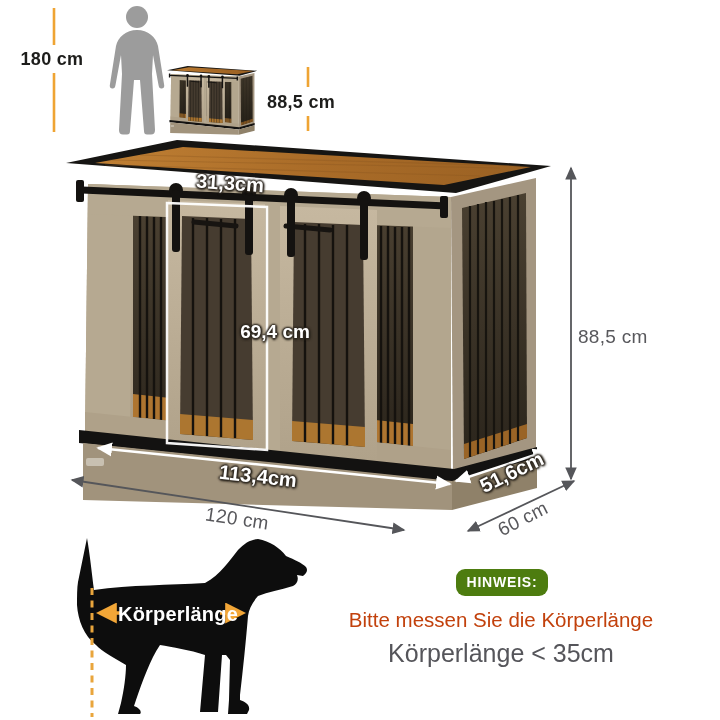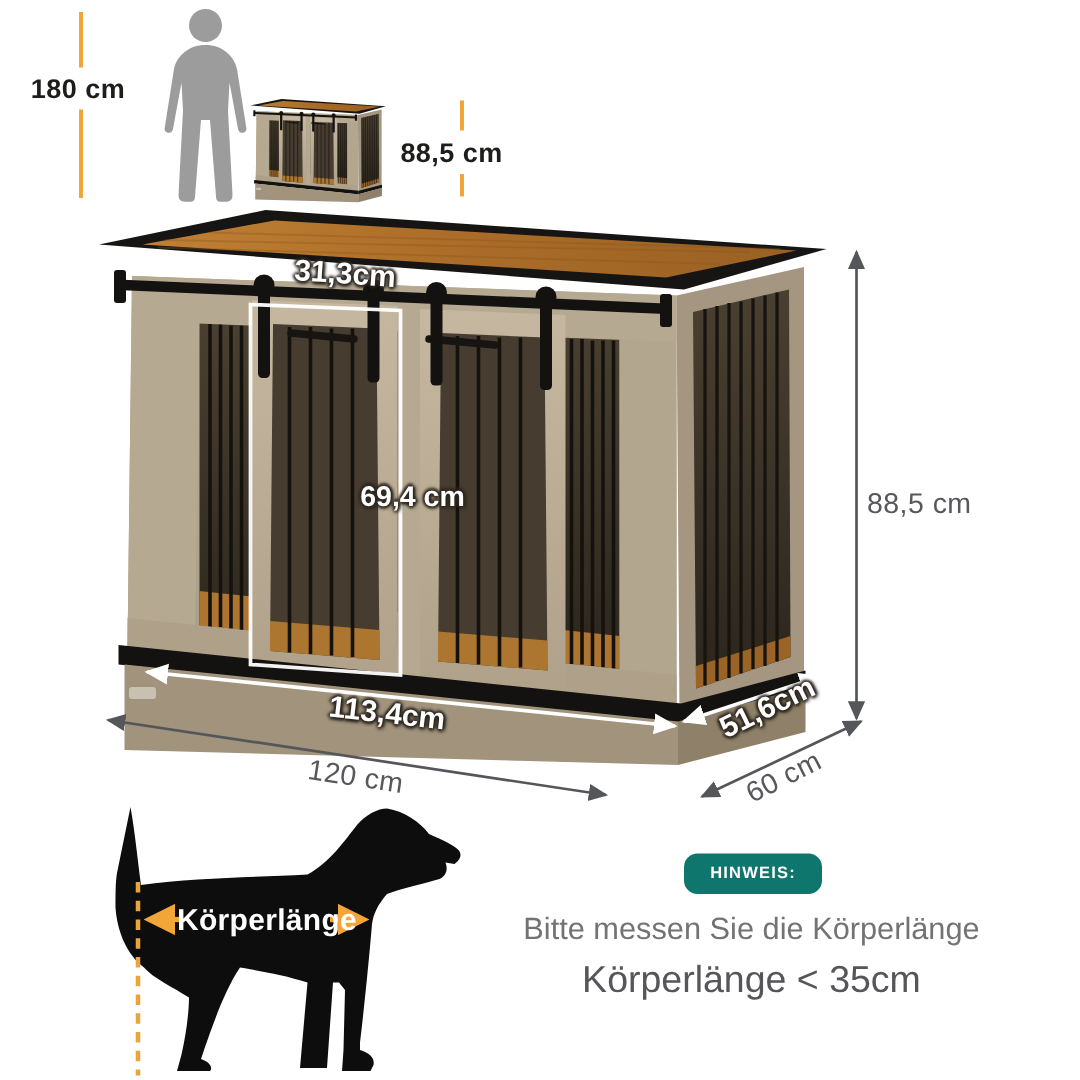--- a/index.html
+++ b/index.html
@@ -6,24 +6,24 @@
   #stage{position:relative;width:720px;height:720px;background:#ffffff;overflow:hidden;
          font-family:Liberation Sans, sans-serif;}
   #art{position:absolute;left:0;top:0;}
   .lbl{position:absolute;white-space:nowrap;}
   .dark-bold{color:#1d1d1b;font-size:18px;font-weight:700;letter-spacing:.3px;text-align:center;}
   .gray-dim{color:#58585c;font-size:19px;font-weight:400;letter-spacing:.3px;text-align:center;}
   .white-dim{color:#ffffff;font-weight:600;text-align:center;
     text-shadow:-1.5px 0 2px #2e2820,1.5px 0 2px #2e2820,0 -1.5px 2px #2e2820,0 1.5px 2px #2e2820,1px 1px 3px #221d16;}
   .rot{transform-origin:50% 50%;}
   #badge{position:absolute;left:456px;top:569px;width:92px;height:27px;line-height:27px;
-    background:#0f766e;border-radius:9px;color:#ffffff;font-size:11px;font-weight:700;
+    background:#4d7c0f;border-radius:9px;color:#ffffff;font-size:14px;font-weight:700;
     letter-spacing:.8px;text-align:center;}
   #notice{position:absolute;left:318px;top:607px;width:366px;text-align:center;}
-  .notice-line{color:#737373;font-size:20.5px;line-height:25px;font-weight:400;}
+  .notice-line{color:#c2410c;font-size:20.5px;line-height:25px;font-weight:400;}
   #notice-strong{margin-top:6px;color:#55555a;font-size:25px;line-height:30px;font-weight:400;}
   #dog-label{position:absolute;left:118px;top:603px;width:104px;text-align:center;
     color:#ffffff;font-size:20px;font-weight:700;letter-spacing:.2px;}
 </style>
 </head>
 <body>
 
 <div id="stage">
 
   <svg id="art" width="720" height="720" viewBox="0 0 720 720">

